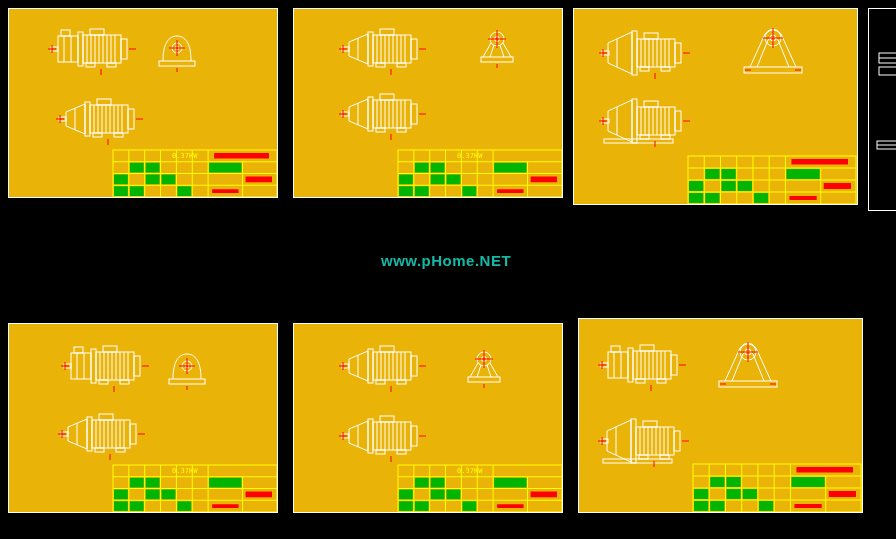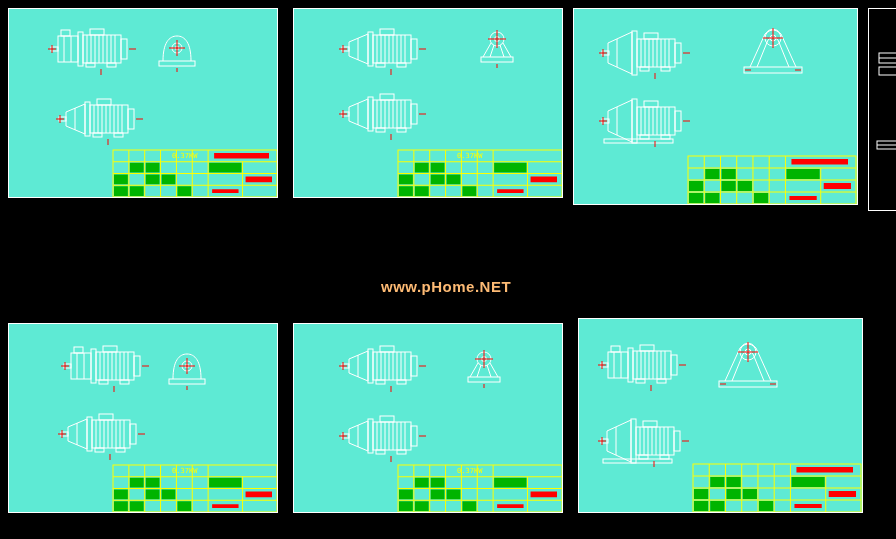--- a/index.html
+++ b/index.html
@@ -1,33 +1,33 @@
 <!DOCTYPE html>
 <html><head>
 <meta charset="utf-8">
 <style>
   html,body{margin:0;padding:0;background:#000;}
   #canvas{
     position:relative;width:896px;height:539px;background:#000000;
     overflow:hidden;font-family:"Liberation Sans",sans-serif;
   }
-  .panel{position:absolute;border:1px solid #ffffff;box-sizing:border-box;background:#5eead4;}
+  .panel{position:absolute;border:1px solid #ffffff;box-sizing:border-box;background:#eab308;}
   .panel svg{display:block;}
   .watermark{
     position:absolute;left:381px;top:252px;z-index:10;
     color:#9a9a9a;font-weight:bold;font-size:15px;letter-spacing:0.5px;
     font-family:"Liberation Sans",sans-serif;
   }
   .partial{position:absolute;border-left:1px solid #fff;border-top:1px solid #fff;border-bottom:1px solid #fff;box-sizing:border-box;}
 </style>
 </head>
 <body>
 
 <div id="canvas">
-  <div class="watermark" style="color: #fdba74; margin-top: 26px;">www.pHome.NET</div>
+  <div class="watermark" style="color: #14b8a6;">www.pHome.NET</div>
 <div class="panel" style="left: 8px; top: 8px; width: 270px; height: 190px;">
       <svg width="268" height="188">
         <g>
           <rect x="42" y="38" width="7" height="4" stroke="#ffffff" fill="none" stroke-width="1"></rect>
           <rect x="49" y="27" width="20" height="26" stroke="#ffffff" fill="none" stroke-width="1"></rect>
           <line x1="55" y1="27" x2="55" y2="53" stroke="#ffffff" stroke-width="1"></line>
           <line x1="62" y1="27" x2="62" y2="53" stroke="#ffffff" stroke-width="1"></line>
           <rect x="52" y="21" width="9" height="6" stroke="#ffffff" fill="none" stroke-width="1"></rect>
           <rect x="69" y="23" width="5" height="34" stroke="#ffffff" fill="none" stroke-width="1"></rect>
           <rect x="74" y="26" width="38" height="28" stroke="#ffffff" fill="none" stroke-width="1"></rect>

